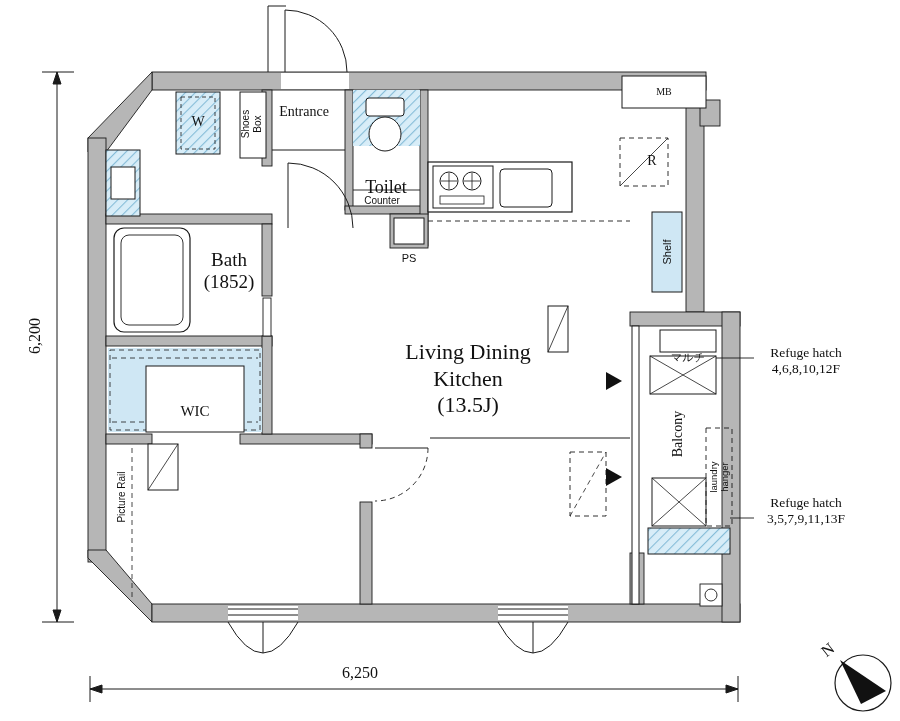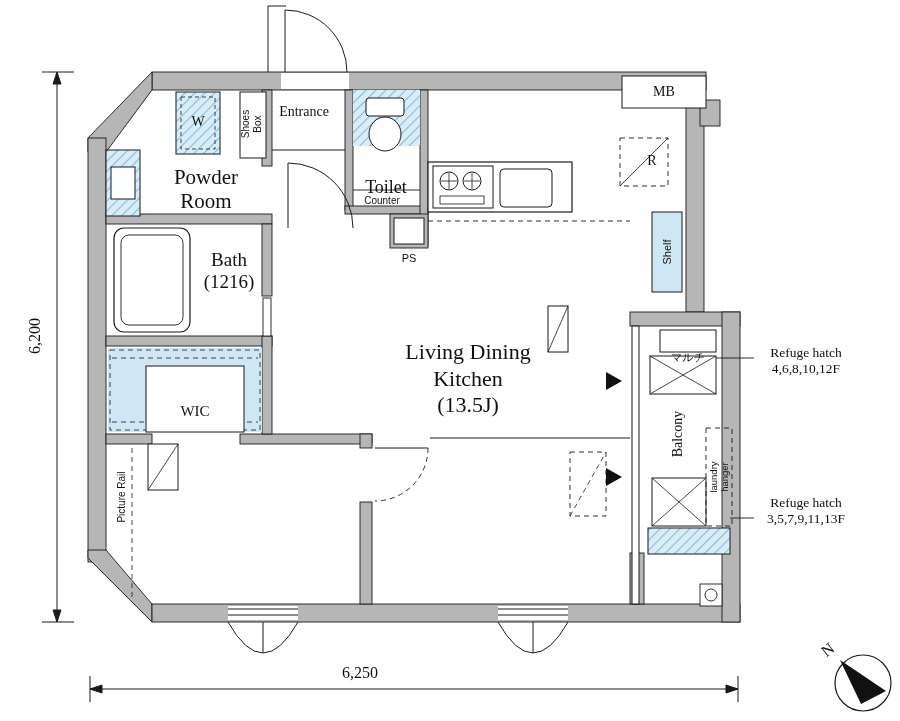--- a/index.html
+++ b/index.html
@@ -215,37 +215,35 @@
     <line x1="90" y1="676" x2="90" y2="702"></line>
     <line x1="738" y1="676" x2="738" y2="702"></line>
   </g>
 
   <g>
     <circle cx="863" cy="683" r="28" fill="none" stroke="#1a1a1a" stroke-width="1.2"></circle>
     <polygon points="840,660 886,691 861,704" fill="#111"></polygon>
   </g>
 </svg>
 
-<div class="lbl" style="left:146px;top:164px;width:120px;height:50px;font-size:21px;">Powder
-Room</div>
 <div class="lbl" style="left:262px;top:103px;width:84px;height:18px;font-size:14px;">Entrance</div>
 <div class="lbl v sans" style="left:217px;top:111px;width:70px;height:26px;font-size:10px;line-height:1.2;">Shoes
 Box</div>
 <div class="lbl" style="left:346px;top:162px;width:80px;height:20px;font-size:18px;margin-top:15px;">Toilet</div>
 <div class="lbl sans" style="left:347px;top:194px;width:70px;height:13px;font-size:10px;">Counter</div>
 <div class="lbl sans" style="left:394px;top:223px;width:30px;height:14px;font-size:11px;margin-top:28px;">PS</div>
 <div class="lbl" style="left:186px;top:113px;width:24px;height:18px;font-size:14px;">W</div>
-<div class="lbl" style="left:639px;top:83px;width:50px;height:18px;font-size:14px;">MB</div>
+<div class="lbl" style="left:639px;top:83px;width:50px;height:18px;font-size:10px;">MB</div>
 <div class="lbl" style="left:641px;top:153px;width:22px;height:16px;font-size:14px;">R</div>
 <div class="lbl v sans" style="left:632px;top:243px;width:70px;height:18px;font-size:11px;">Shelf</div>
 <div class="lbl" style="left:358px;top:295px;width:220px;height:88px;font-size:22px;line-height:1.22;margin-top:40px;">Living Dining
 Kitchen
 (13.5J)</div>
 <div class="lbl" style="left:184px;top:248px;width:90px;height:46px;font-size:19px;">Bath
-(1216)</div>
+(1852)</div>
 <div class="lbl" style="left:162px;top:404px;width:66px;height:16px;font-size:15px;">WIC</div>
 <div class="lbl v sans" style="left:72px;top:489px;width:100px;height:16px;font-size:10px;">Picture Rail</div>
 <div class="lbl v" style="left:633px;top:424px;width:90px;height:20px;font-size:14px;">Balcony</div>
 <div class="lbl sans" style="left:661px;top:333px;width:54px;height:16px;font-size:11px;margin-top:16px;">マルチ</div>
 <div class="lbl v sans" style="left:671px;top:465px;width:96px;height:24px;font-size:9.5px;line-height:1.2;">laundry
 hanger</div>
 <div class="lbl" style="left:756px;top:344px;width:100px;height:34px;font-size:13.5px;">Refuge hatch
 4,6,8,10,12F</div>
 <div class="lbl" style="left:756px;top:494px;width:100px;height:34px;font-size:13.5px;">Refuge hatch
 3,5,7,9,11,13F</div>

